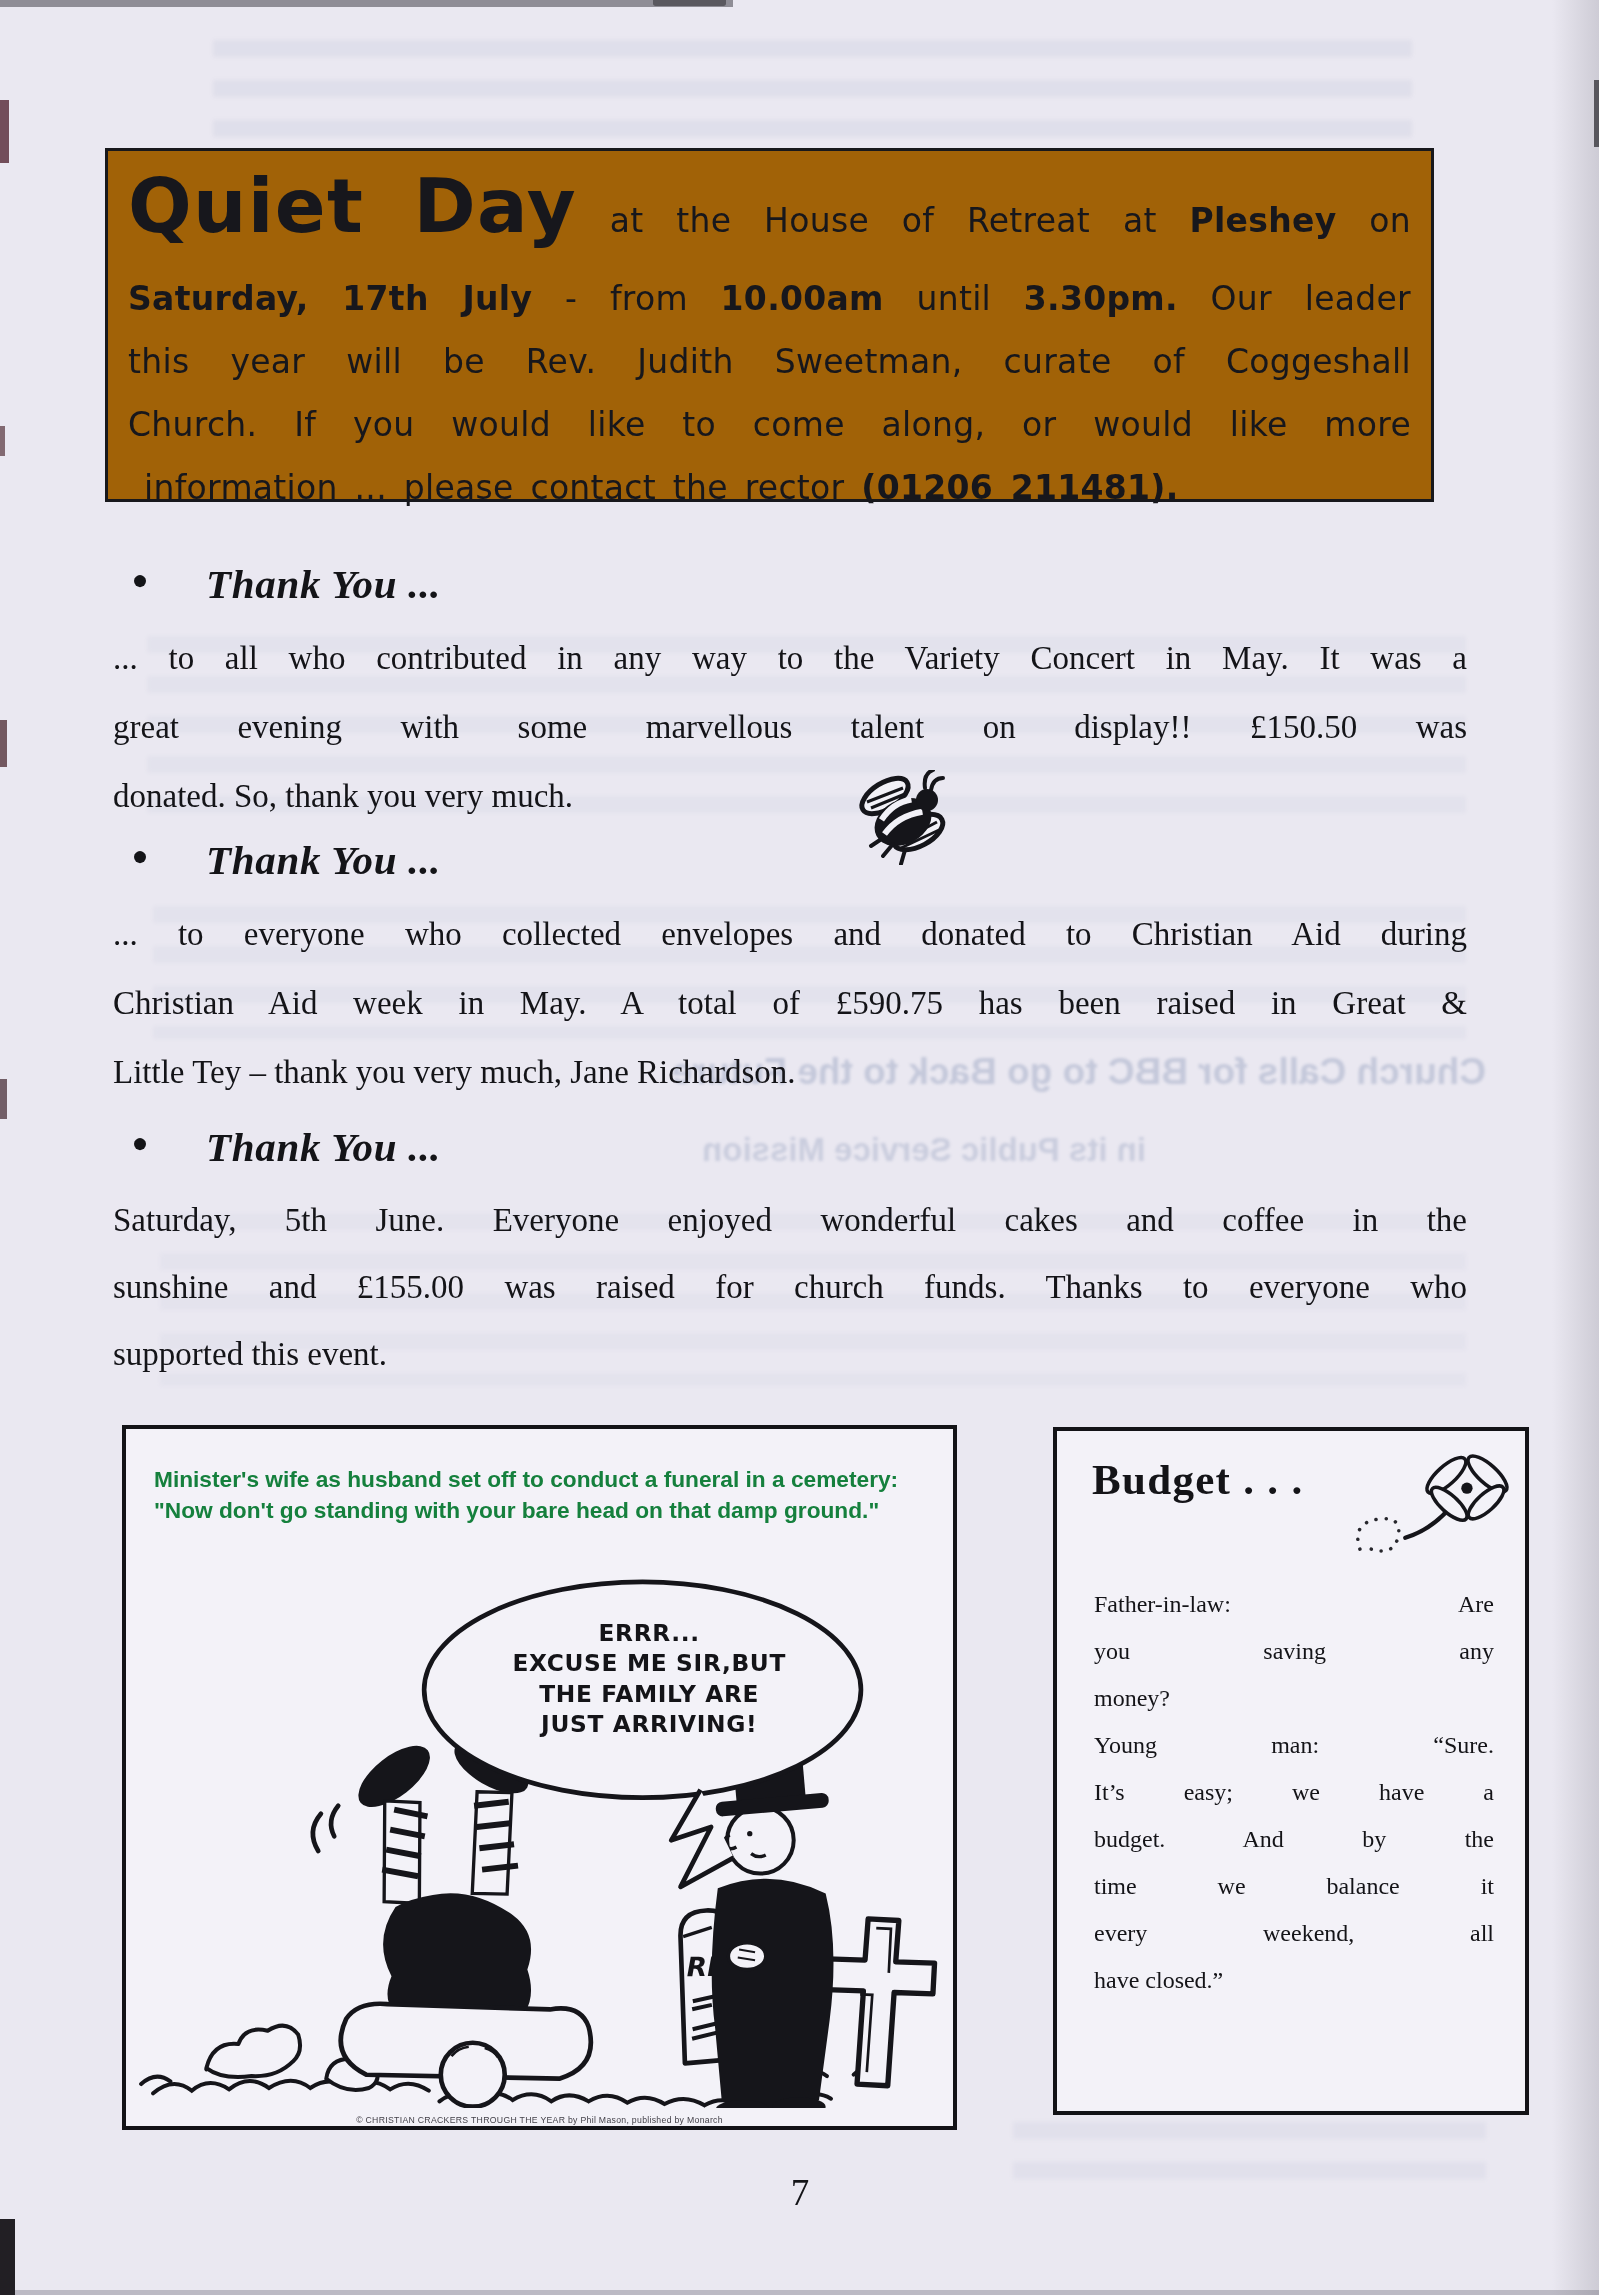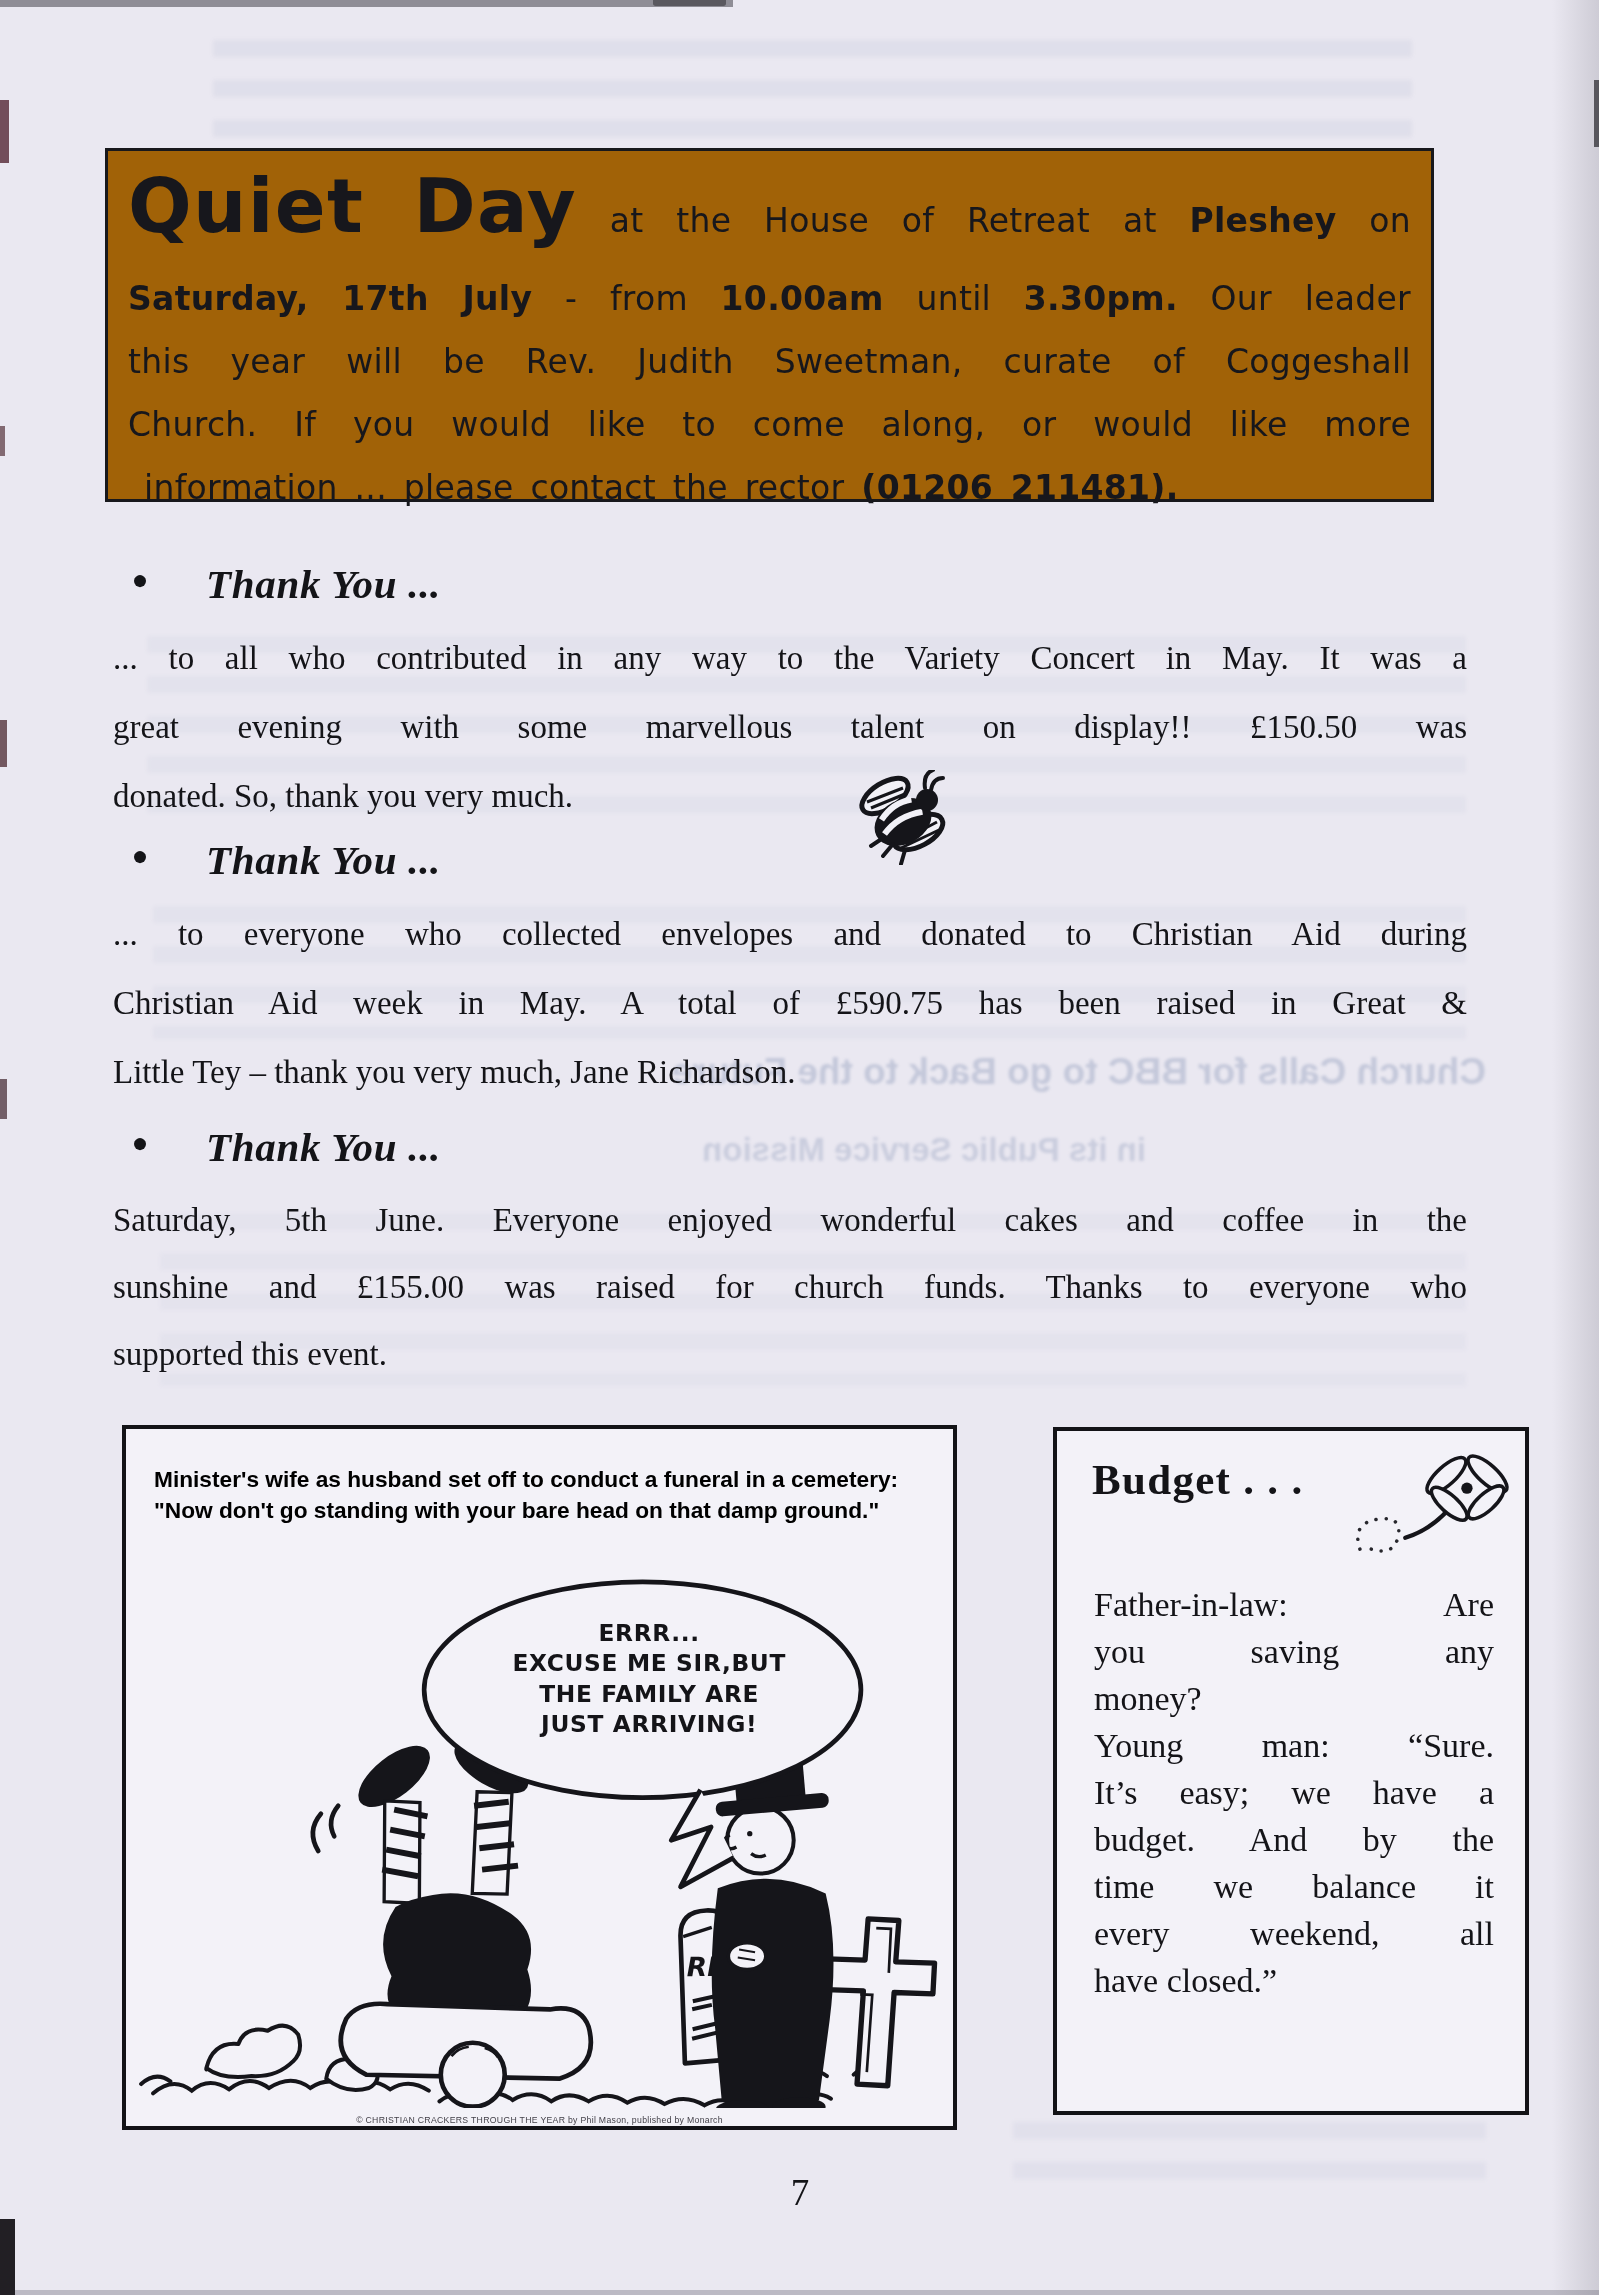--- a/index.html
+++ b/index.html
@@ -47,32 +47,32 @@
   .ty3 .ty-line{line-height:67px;}
   .ty-line.last{text-align:left;text-align-last:left;}
 
   .bee{position:absolute;left:855px;top:770px;width:100px;height:95px;}
 
   
   .cartoon-box{position:absolute;left:122px;top:1425px;width:835px;height:705px;
                border:4.7px solid #131317;background:#f3f2f8;box-sizing:border-box;}
   .cartoon-caption{position:absolute;left:28px;top:35px;width:766px;
                    font-family:"Liberation Sans",sans-serif;font-weight:bold;font-size:22.7px;
-                   line-height:31px;color:#000000;}
+                   line-height:31px;color:#15803d;}
   .cartoon-svg{position:absolute;left:0;top:113px;width:826px;height:566px;}
   .credit{position:absolute;left:0;bottom:1.3px;width:100%;text-align:center;font-size:8.7px;
           letter-spacing:0.3px;color:#44424a;font-family:"Liberation Sans",sans-serif;}
 
   
   .budget-box{position:absolute;left:1010px;top:1427px;width:476px;height:688px;
               border:4.7px solid #131317;background:#f3f2f8;box-sizing:border-box;margin-left:43px;}
   .budget-title{position:absolute;left:35px;top:24px;font-size:43px;font-weight:bold;letter-spacing:1.3px;}
   .dragonfly{position:absolute;right:12px;top:12px;width:163px;height:123px;}
   .budget-body{position:absolute;left:37px;top:150px;width:400px;}
-  .b-line{font-size:34px;line-height:47px;text-align:justify;text-align-last:justify;}
+  .b-line{font-size:24px;line-height:47px;text-align:justify;text-align-last:justify;}
   .b-line.last{text-align:right;text-align-last:left;}
 
   .page-number{position:absolute;left:760px;top:2171px;width:80px;text-align:center;font-size:37px;}
 
   .bubtext{font-family:"DejaVu Sans",sans-serif;font-size:35px;font-weight:bold;letter-spacing:1px;
            fill:#141418;text-anchor:middle;}
   .riptext{font-family:"DejaVu Sans",sans-serif;font-size:40px;font-weight:bold;font-style:italic;fill:#141418;}
 </style>
 </head>
 <body>

